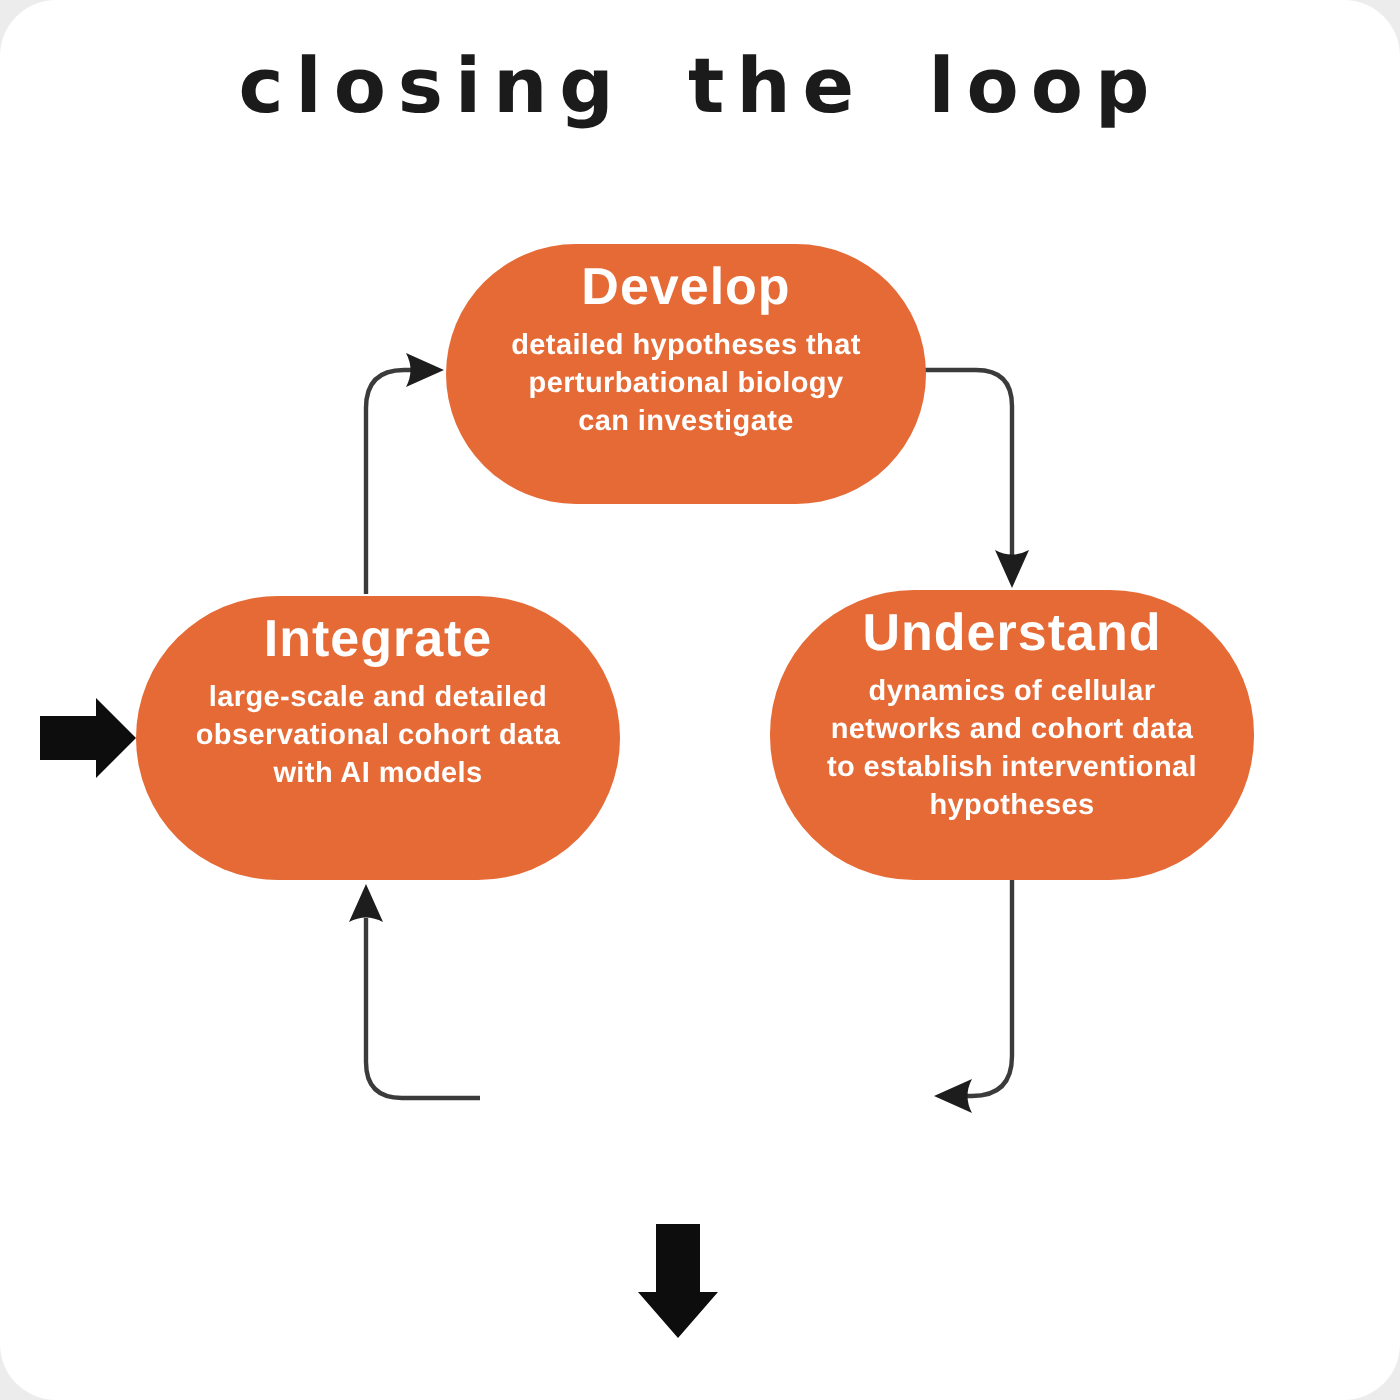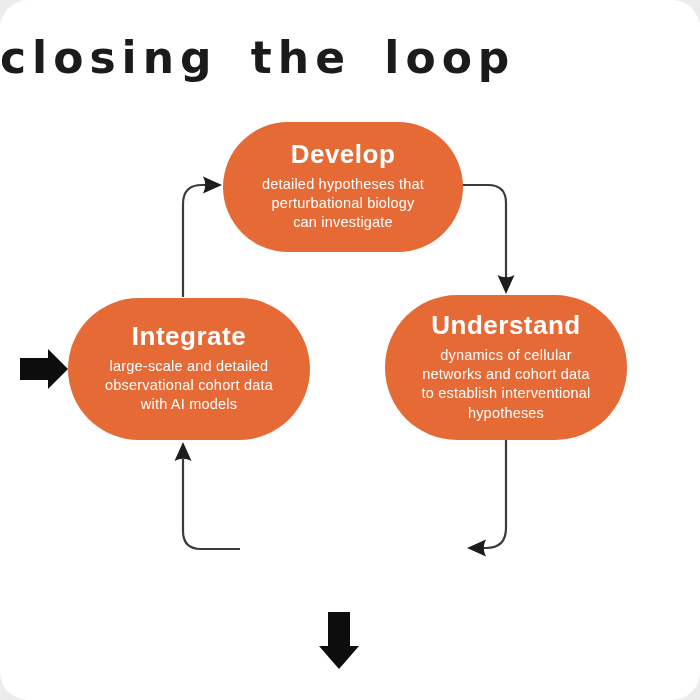--- a/index.html
+++ b/index.html
@@ -15,24 +15,25 @@
     left: 0; top: 0;
     width: 700px;
     height: 700px;
     background: #ffffff;
     border-radius: 28px;
     overflow: hidden;
   }
   .page-title {
     position: absolute;
     left: 0;
-    top: 32px;
+    top: 21px;
     width: 100%;
+    text-align: center;
     font-family: "DejaVu Sans", sans-serif;
-    font-size: 44px;
+    font-size: 38px;
     font-weight: 700;
     letter-spacing: 6px;
     word-spacing: 12px;
     color: var(--title-text, #1b1b1b);
   }
   svg.overlay {
     position: absolute;
     left: 0; top: 0;
   }
   .connector {
@@ -48,35 +49,34 @@
     fill: #0d0d0d;
     stroke: none;
   }
   .bubble {
     position: absolute;
     background: var(--bubble, #e56a36);
     color: var(--bubble-text, #ffffff);
     text-align: center;
     display: flex;
     flex-direction: column;
-    justify-content: center;
     align-items: center;
     box-sizing: border-box;
     padding: 8px 14px;
   }
   .bubble .node-title {
     font-weight: 700;
     font-size: 26px;
     line-height: 1.02;
     white-space: pre-line;
     margin-bottom: 7px;
     letter-spacing: 0.5px;
   }
   .bubble .node-body {
-    font-weight: 400;
+    font-weight: 700;
     font-size: 14.5px;
     line-height: 1.33;
     white-space: pre-line;
     letter-spacing: 0.2px;
   }
   #node-develop    { left: 223px; top: 122px; width: 240px; height: 130px; border-radius: 65px; }
   #node-understand { left: 385px; top: 295px; width: 242px; height: 145px; border-radius: 72px; }
   #node-integrate  { left:  68px; top: 298px; width: 242px; height: 142px; border-radius: 71px; }
   #node-generate   { left: 223px; top: 480px; width: 230px; height: 138px; border-radius: 69px; }
 </style>

